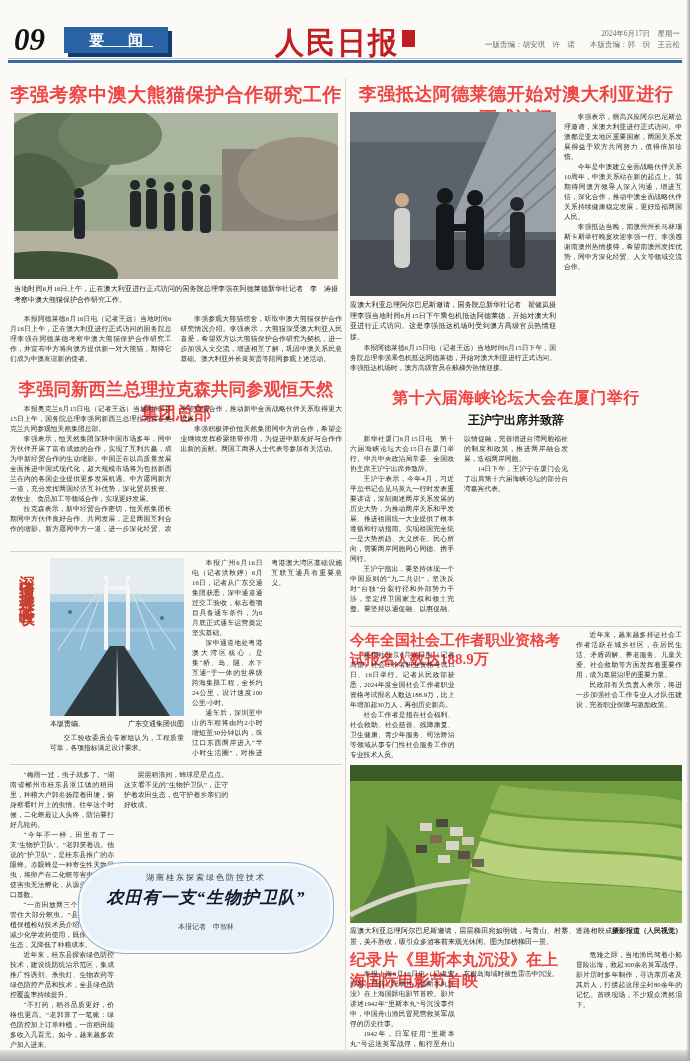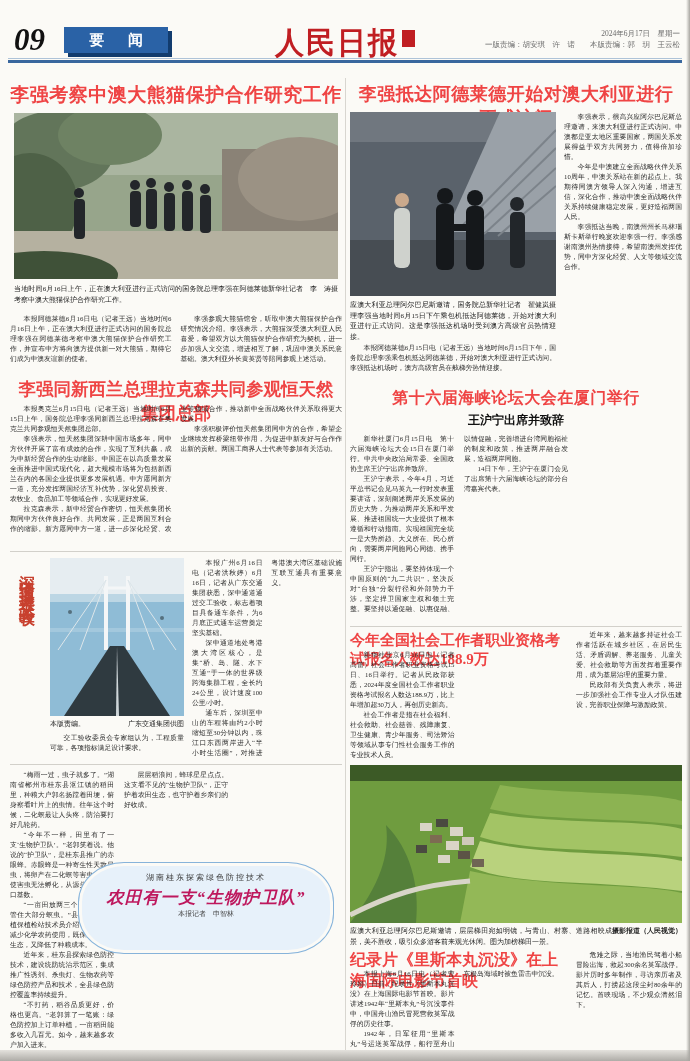--- a/index.html
+++ b/index.html
@@ -7,21 +7,21 @@
   body { background:#b9b7b2; font-family:"Liberation Serif","DejaVu Serif",serif; }
   .page { position:relative; width:690px; height:1061px; background:#fbfaf6; overflow:hidden; }
   .page::after { content:""; position:absolute; right:0; top:0; width:4px; height:100%; background:linear-gradient(to left,#a8a6a1,rgba(185,183,178,0)); }
   .page-bottom-edge { position:absolute; left:0; top:1050px; width:690px; height:11px;
     background:linear-gradient(to bottom,#e4e2dd,#aeaca7); }
 
   
   .pagenum { position:absolute; left:14px; top:22px; font-size:31px; font-weight:bold; font-style:italic; color:#111; }
   .section-badge { position:absolute; left:64px; top:27px; width:104px; height:26px; background:#2a62a6;
     box-shadow:4px 4px 0 #123c6e; color:#fff; font-weight:bold; font-size:15px; text-align:center;
-    line-height:26px; letter-spacing:10px; padding-left:10px; }
+    line-height:26px; letter-spacing:10px; padding-left:10px;text-decoration:underline; }
   .masthead { position:absolute; left:0; top:24px; width:690px; text-align:center; }
   .masthead-logo { display:inline-block; color:#c01e22; font-weight:900; font-size:29px; letter-spacing:2px;
     transform:scaleY(1.05); }
   .masthead-seal { display:inline-block; width:13px; height:17px; background:#c01e22; vertical-align:6px; margin-left:3px; }
   .head-right { position:absolute; right:10px; top:28px; text-align:right; color:#6b6b6b; font-size:7.5px; line-height:11px; }
   .rule-light { position:absolute; left:8px; right:8px; top:58px; border-top:1px solid #aec3d8; }
   .rule-dark { position:absolute; left:8px; right:8px; top:60px; height:3px; background:#39679e; }
 
   
   .headline { font-weight:bold; color:#ef4444; text-align:center; }
@@ -38,22 +38,22 @@
   .hairline-v { position:absolute; border-left:1px solid #d8d6d0; }
   .photo { position:absolute; overflow:hidden; background:#889; }
   .photo svg { display:block; }
 
   .vtitle { writing-mode:vertical-rl; text-orientation:upright; font-size:16px; font-weight:bold;
     color:#c8402e; letter-spacing:4px; line-height:30px; }
 
   .feature-box { position:absolute; background:#e7f1fa; border:1.5px solid #86b3da; border-radius:46px/40px;
     text-align:center; padding-top:9px; box-shadow:0 0 0 3px #fbfaf6 inset; }
   .feature-kicker { font-size:8px; color:#3a3a3a; letter-spacing:2px; }
-  .feature-title { font-size:17px; font-weight:900; color:#be185d; font-style:italic; margin-top:3px; letter-spacing:1px; }
-  .feature-byline { font-size:7px; color:#444; margin-top:0; }
+  .feature-title { font-size:17px; font-weight:900; color:#0f172a; font-style:italic; margin-top:3px; letter-spacing:1px; }
+  .feature-byline { font-size:7px; color:#444; margin-top:13px; }
 </style>
 </head>
 <body>
 
 <div class="page">
 
   <div class="pagenum">09</div>
   <div class="section-badge">要 闻</div>
   <div class="masthead">
     <span class="masthead-logo">人民日报</span><span class="masthead-seal"></span>

